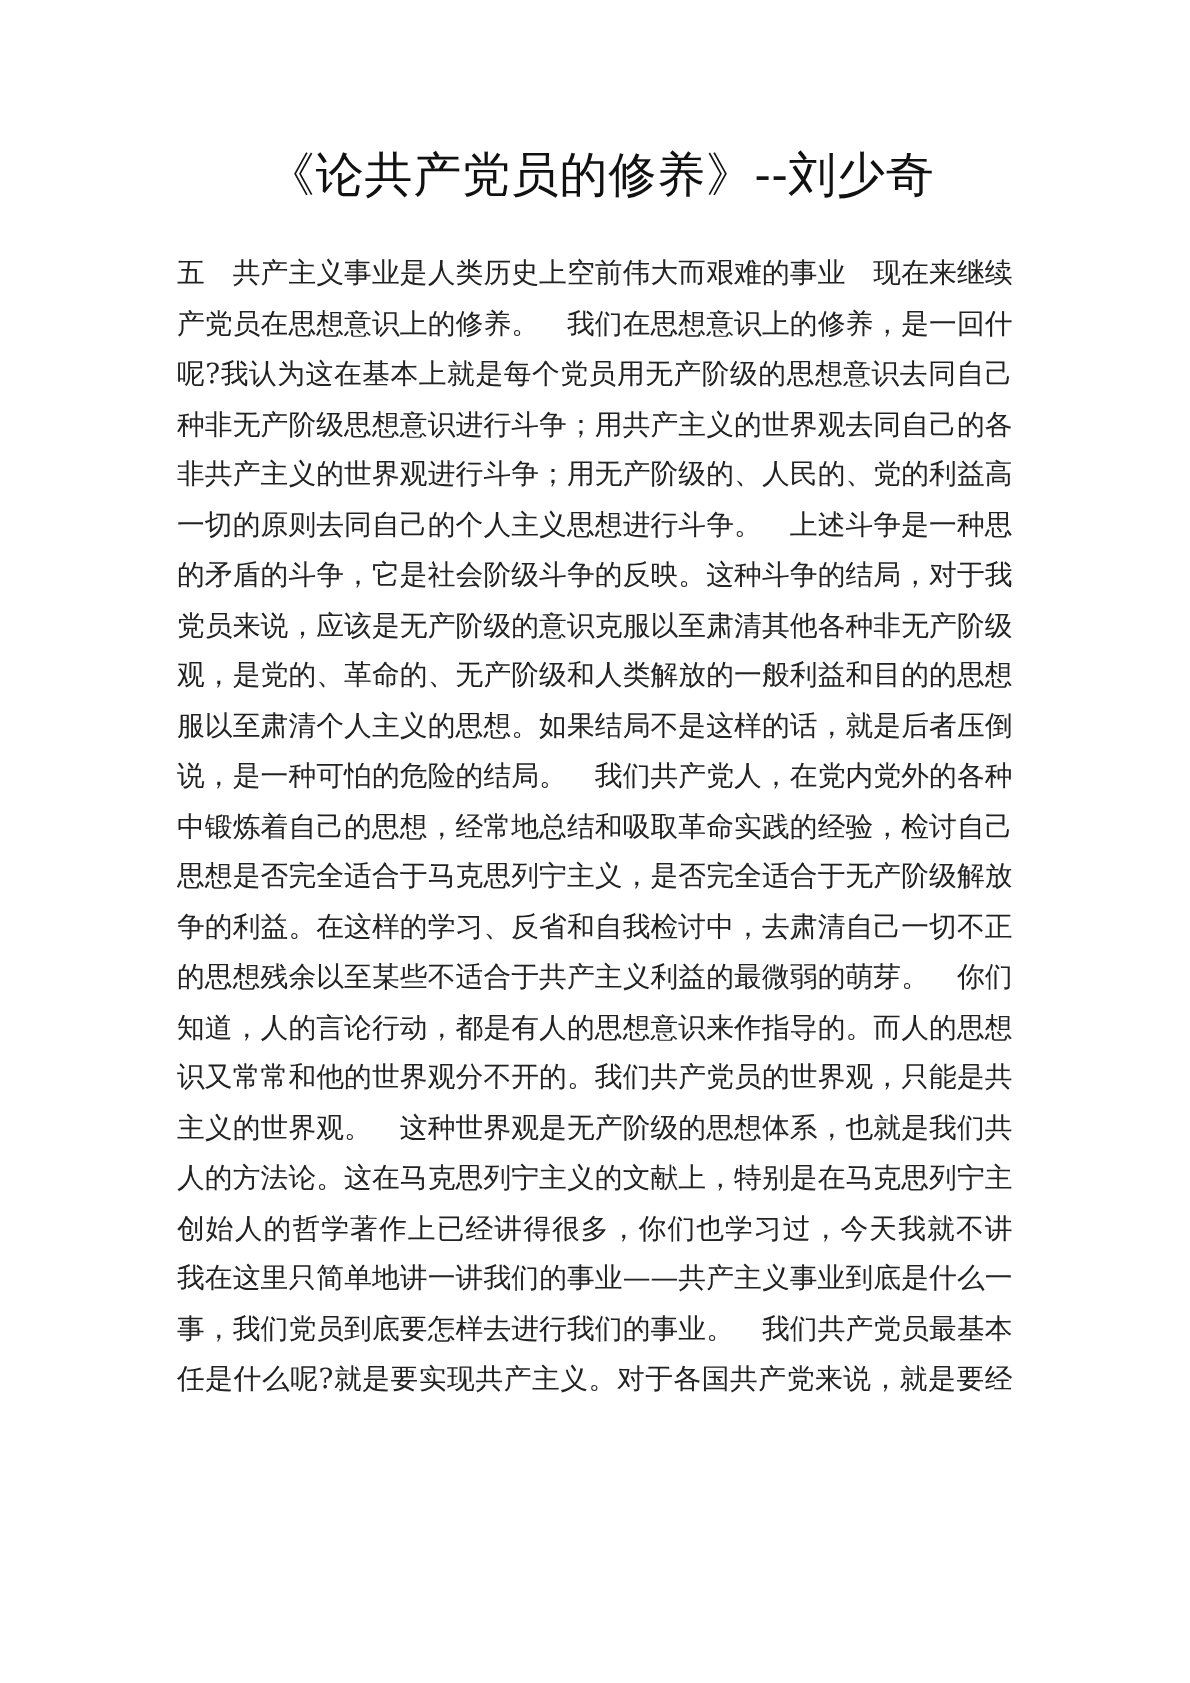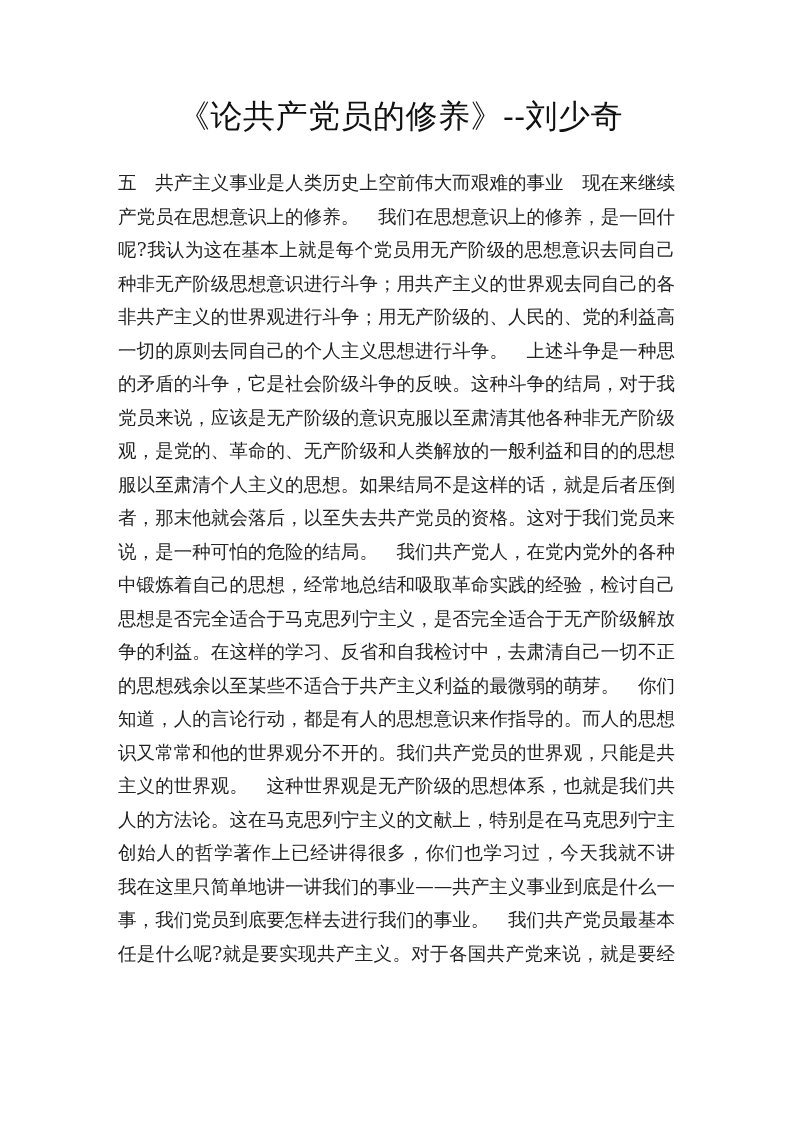--- a/index.html
+++ b/index.html
@@ -56,21 +56,20 @@
       <div class="body-line">五　共产主义事业是人类历史上空前伟大而艰难的事业　现在来继续讲共</div>
       <div class="body-line">产党员在思想意识上的修养。　我们在思想意识上的修养，是一回什么事</div>
       <div class="body-line">呢?我认为这在基本上就是每个党员用无产阶级的思想意识去同自己的各</div>
       <div class="body-line">种非无产阶级思想意识进行斗争；用共产主义的世界观去同自己的各种</div>
       <div class="body-line">非共产主义的世界观进行斗争；用无产阶级的、人民的、党的利益高于</div>
       <div class="body-line">一切的原则去同自己的个人主义思想进行斗争。　上述斗争是一种思想上</div>
       <div class="body-line">的矛盾的斗争，它是社会阶级斗争的反映。这种斗争的结局，对于我们</div>
       <div class="body-line">党员来说，应该是无产阶级的意识克服以至肃清其他各种非无产阶级的</div>
       <div class="body-line">观，是党的、革命的、无产阶级和人类解放的一般利益和目的的思想克</div>
       <div class="body-line">服以至肃清个人主义的思想。如果结局不是这样的话，就是后者压倒前</div>
-      <div class="body-line">者，那末他就会落后，以至失去共产党员的资格。这对于我们党员来</div>
       <div class="body-line">说，是一种可怕的危险的结局。　我们共产党人，在党内党外的各种斗争</div>
       <div class="body-line">中锻炼着自己的思想，经常地总结和吸取革命实践的经验，检讨自己的</div>
       <div class="body-line">思想是否完全适合于马克思列宁主义，是否完全适合于无产阶级解放斗</div>
       <div class="body-line">争的利益。在这样的学习、反省和自我检讨中，去肃清自己一切不正确</div>
       <div class="body-line">的思想残余以至某些不适合于共产主义利益的最微弱的萌芽。　你们大家</div>
       <div class="body-line">知道，人的言论行动，都是有人的思想意识来作指导的。而人的思想意</div>
       <div class="body-line">识又常常和他的世界观分不开的。我们共产党员的世界观，只能是共产</div>
       <div class="body-line">主义的世界观。　这种世界观是无产阶级的思想体系，也就是我们共产党</div>
       <div class="body-line">人的方法论。这在马克思列宁主义的文献上，特别是在马克思列宁主义</div>
       <div class="body-line">创始人的哲学著作上已经讲得很多，你们也学习过，今天我就不讲了。</div>

